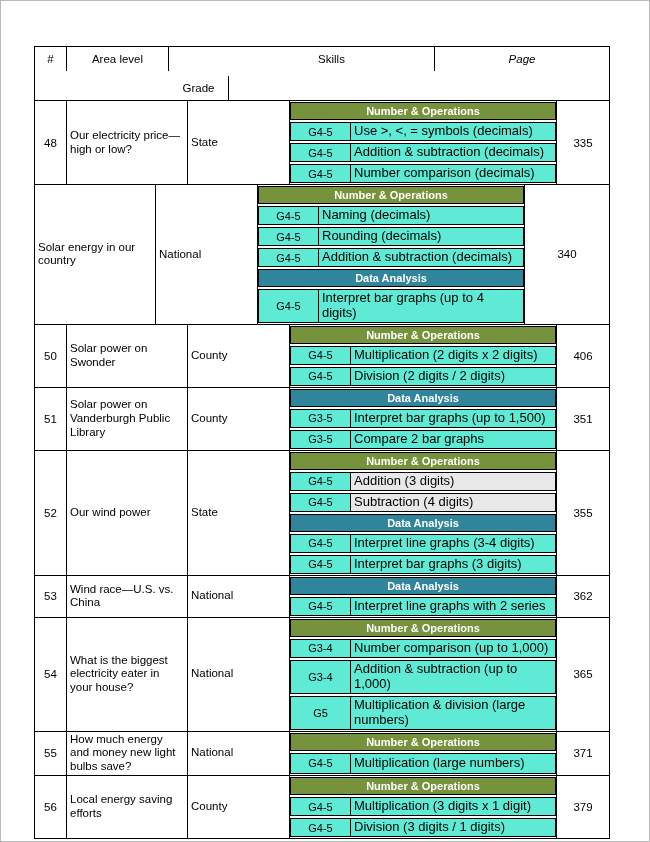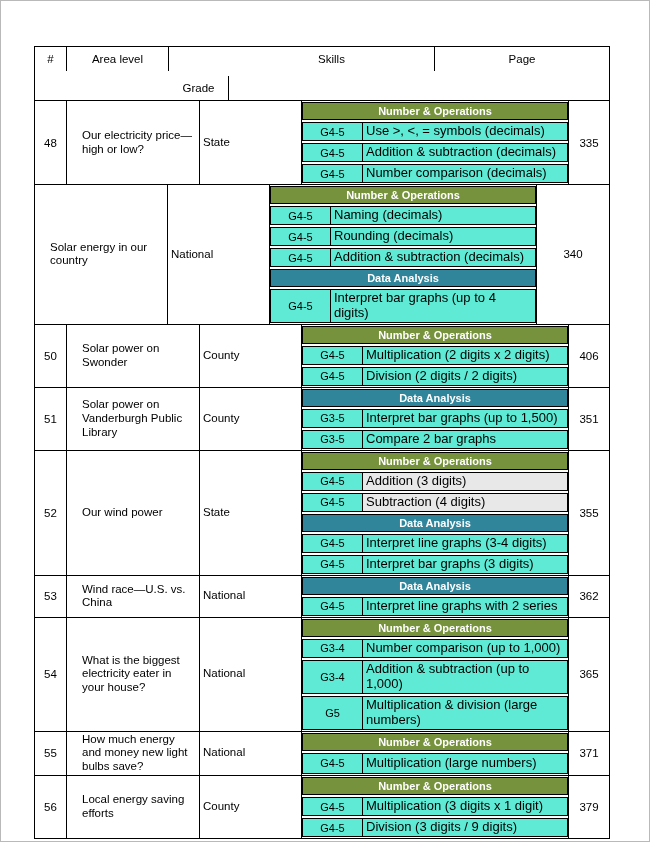--- a/index.html
+++ b/index.html
@@ -19,31 +19,31 @@
     background:#fff;
   }
   .hrow{display:flex;}
   .hcell{
     box-sizing:border-box;
     border-right:1px solid #000;
     height:24px;
     display:flex;align-items:center;justify-content:center;
     font-size:11.5px;
   }
-  .hcell:last-child{border-right:none;}
+  .hcell:last-child{border-right:none;font-style:italic;}
   .h0{width:32px;}
   .h1{width:121px;}
   .h2{width:102px;}
   .h3{width:60px;margin-top:29px;}
   .h4{width:206px;}
   .h5{flex:1;}
   .trow{display:flex;border-top:1px solid #000;}
   .c{box-sizing:border-box;border-right:1px solid #000;display:flex;}
   .num-c{width:32px;align-items:center;justify-content:center;font-size:11.5px;}
-  .title-c{width:121px;align-items:center;padding:1px 2px 1px 3px;font-size:11.5px;line-height:1.2;margin-left:12px;}
+  .title-c{width:121px;align-items:center;padding:1px 2px 1px 3px;font-size:11.5px;line-height:1.2;}
   .area-c{width:102px;align-items:center;padding:1px 2px 1px 3px;font-size:11.5px;line-height:1.2;}
   .sk-col{width:267px;flex-direction:column;gap:2px;padding:1px 0;}
   .page-c{flex:1;border-right:none;align-items:center;justify-content:center;font-size:11.5px;}
   .band{
     flex:0 0 18px;
     box-sizing:border-box;
     border:1px solid #000;
     color:#fff;font-weight:700;font-size:11px;
     display:flex;align-items:center;justify-content:center;
   }
@@ -238,19 +238,19 @@
         <div class="c title-c">Local energy saving efforts</div>
         <div class="c area-c">County</div>
         <div class="c sk-col">
           <div class="band" style="background: rgb(118, 146, 60);">Number &amp; Operations</div>
           <div class="srow">
             <div class="grade">G4-5</div>
             <div class="stext">Multiplication (3 digits x 1 digit)</div>
           </div>
           <div class="srow">
             <div class="grade">G4-5</div>
-            <div class="stext">Division (3 digits / 9 digits)</div>
+            <div class="stext">Division (3 digits / 1 digits)</div>
           </div>
         </div>
         <div class="c page-c">379</div>
       </div>
     </div>
 </div>
 
 </body></html>

